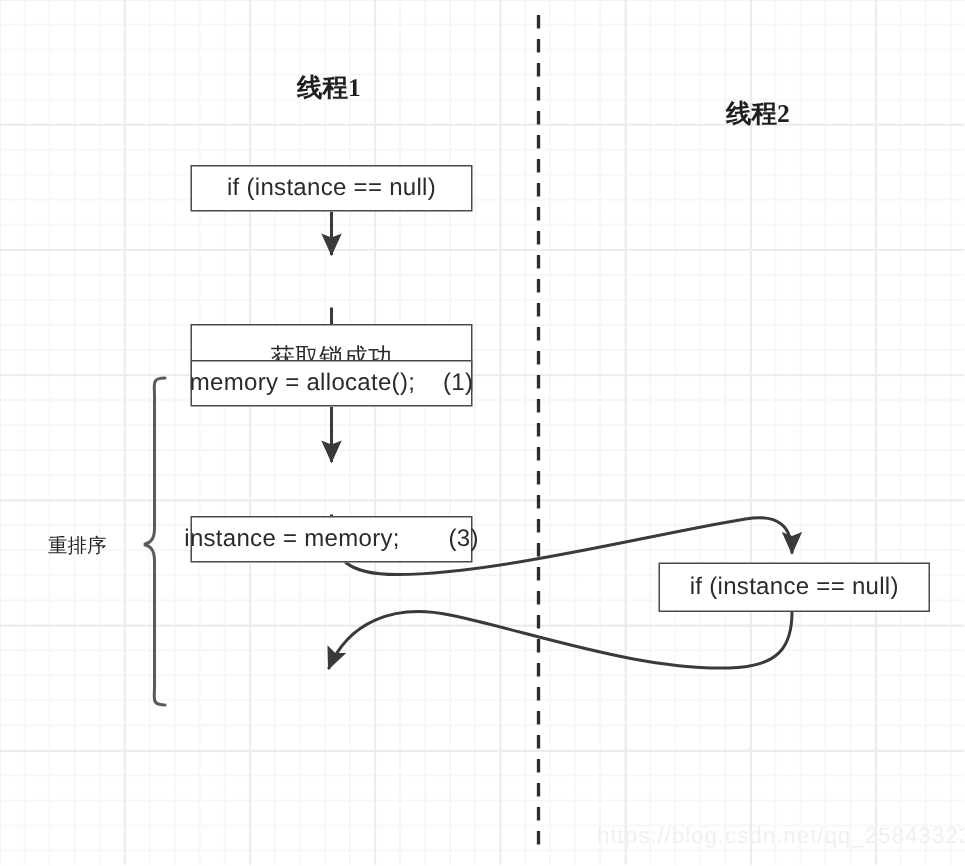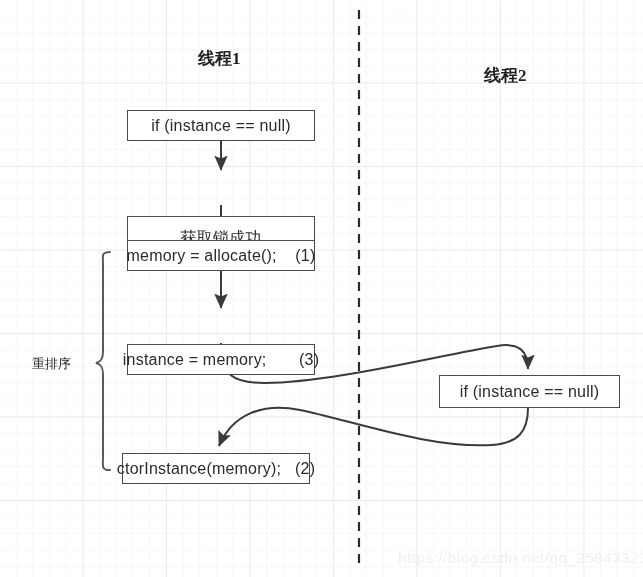--- a/index.html
+++ b/index.html
@@ -90,18 +90,17 @@
 
   <div class="thread-label" style="left:198px;top:47px;">线程1</div>
   <div class="thread-label" style="left:484px;top:64px;">线程2</div>
 
   <div class="brace-label" style="left:32px;top:355px;">重排序</div>
 
   <div class="node" style="left:127px;top:110px;width:188px;height:31px;">if (instance == null)</div>
   <div class="node" style="left:127px;top:174px;width:188px;height:45px;margin-top:42px;">获取锁成功</div>
   <div class="node" style="left:127px;top:240px;width:188px;height:31px;">memory = allocate();    (1)</div>
   <div class="node" style="left:127px;top:312px;width:188px;height:31px;margin-top:32px;">instance = memory;       (3)</div>
-  <div class="node" style="left:122px;top:453px;width:188px;height:31px;">ctorInstance(memory);   (2)</div>
   <div class="node" style="left:439px;top:375px;width:181px;height:33px;">if (instance == null)</div>
 
   <div class="watermark" style="left:398px;top:549px;">https://blog.csdn.net/qq_25843323</div>
 
 </div>
 
 </body></html>

